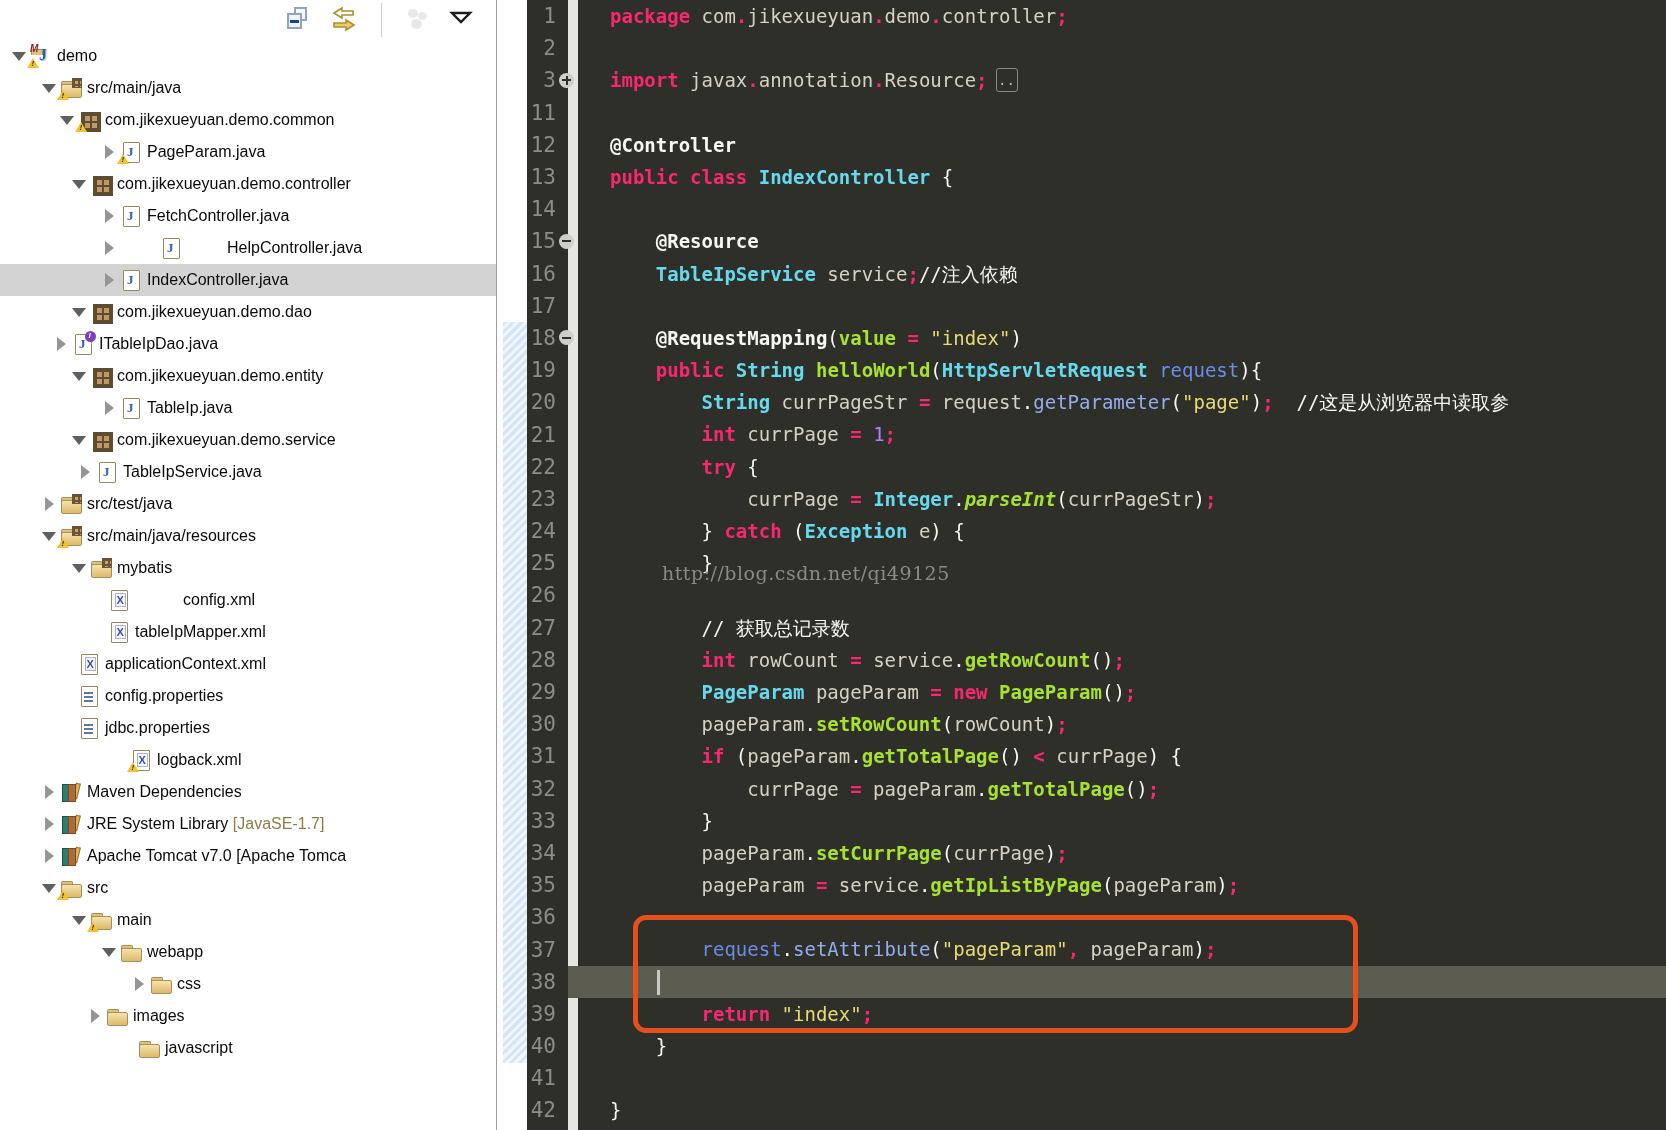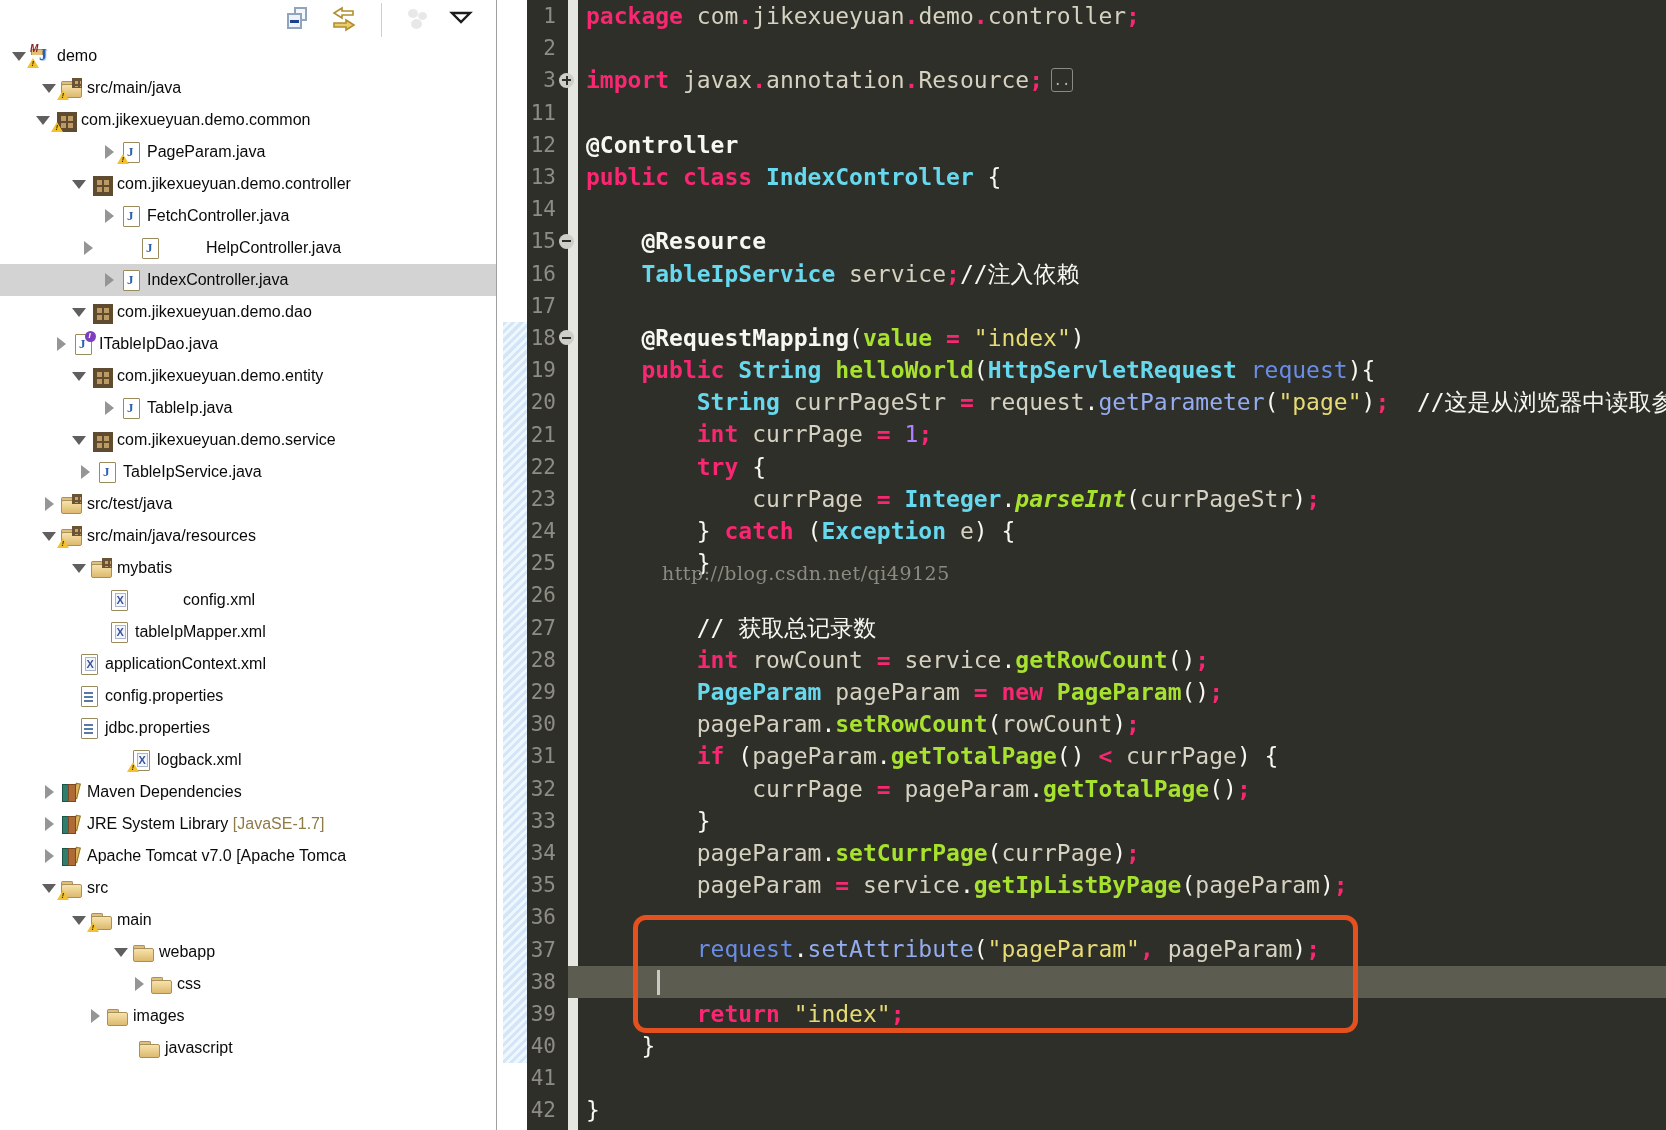--- a/index.html
+++ b/index.html
@@ -100,22 +100,22 @@
     background:repeating-linear-gradient(135deg,#d4e5f8 0 3px,#eef6fe 3px 6px); z-index:1; }
   .fold-strip { position:absolute; left:71px; top:0; bottom:0; width:10px; background:#e6e6e1; z-index:0; }
   .rows { position:absolute; left:0; top:0; right:0; z-index:2; }
   .crow { display:flex; height:32.2px; align-items:center; }
   .ln { width:71px; flex:none; text-align:right; padding-right:12px;
         font-family:"DejaVu Sans Mono",monospace; font-size:21px; color:#8d8d84;
         background:transparent; }
   .codecell { position:relative; flex:1; height:100%; padding-left:18px;
         display:flex; align-items:center; overflow:hidden; }
   .codecell.cur { background:#5d5c51; }
-  .codecell pre { font-family:"DejaVu Sans Mono","DejaVu Sans",monospace; font-size:23px;
-        line-height:32.2px; white-space:pre; }
+  .codecell pre { font-family:"DejaVu Sans Mono","DejaVu Sans",monospace; font-size:19px;
+        line-height:32.2px; white-space:pre;margin-left:24px; }
   .tk-k { color:#f92672; font-weight:bold; }
   .tk-d { color:#d6d2c2; }
   .tk-w { color:#f8f8f2; }
   .tk-t { color:#66d9ef; font-weight:bold; }
   .tk-m { color:#a6e22e; font-weight:bold; }
   .tk-mi { color:#a6e22e; font-weight:bold; font-style:italic; }
   .tk-s { color:#e6db74; }
   .tk-n { color:#ae81ff; }
   .tk-c { color:#f8f8f2; font-family:"DejaVu Sans Mono","DejaVu Sans",sans-serif; }
   .tk-b { color:#6a8ee8; }
@@ -180,21 +180,21 @@
         <div class="trow" style="padding-left: 38px;">
           <span class="arrow">
             <i class="arr-exp"></i>
           </span>
           <span class="icon ic-source-folder">
             <i class="gridb"></i>
             <i class="wbadge"></i>
           </span>
           <span class="tlabel">src/main/java</span>
         </div>
-        <div class="trow" style="padding-left: 32px;">
+        <div class="trow" style="padding-left: 56px;">
           <span class="arrow">
             <i class="arr-exp"></i>
           </span>
           <span class="icon ic-package">
             <i class="wbadge"></i>
           </span>
           <span class="tlabel">com.jikexueyuan.demo.common</span>
         </div>
         <div class="trow" style="padding-left: 98px;">
           <span class="arrow">
@@ -212,21 +212,21 @@
           <span class="icon ic-package"></span>
           <span class="tlabel">com.jikexueyuan.demo.controller</span>
         </div>
         <div class="trow" style="padding-left: 98px;">
           <span class="arrow">
             <i class="arr-col"></i>
           </span>
           <span class="icon ic-java-file"></span>
           <span class="tlabel">FetchController.java</span>
         </div>
-        <div class="trow" style="padding-left: 77px; gap: 40px;">
+        <div class="trow" style="padding-left: 98px; gap: 40px;">
           <span class="arrow">
             <i class="arr-col"></i>
           </span>
           <span class="icon ic-java-file"></span>
           <span class="tlabel">HelpController.java</span>
         </div>
         <div class="trow sel" style="padding-left: 98px;">
           <span class="arrow">
             <i class="arr-col"></i>
           </span>
@@ -369,21 +369,21 @@
         </div>
         <div class="trow" style="padding-left: 68px;">
           <span class="arrow">
             <i class="arr-exp"></i>
           </span>
           <span class="icon ic-folder">
             <i class="wbadge"></i>
           </span>
           <span class="tlabel">main</span>
         </div>
-        <div class="trow" style="padding-left: 98px; margin-left: 12px;">
+        <div class="trow" style="padding-left: 98px;">
           <span class="arrow">
             <i class="arr-exp"></i>
           </span>
           <span class="icon ic-folder"></span>
           <span class="tlabel">webapp</span>
         </div>
         <div class="trow" style="padding-left: 128px;">
           <span class="arrow">
             <i class="arr-col"></i>
           </span>

